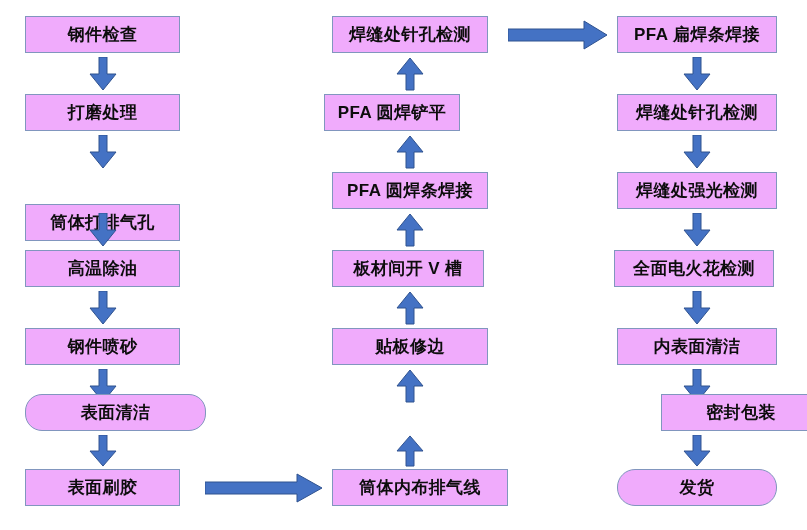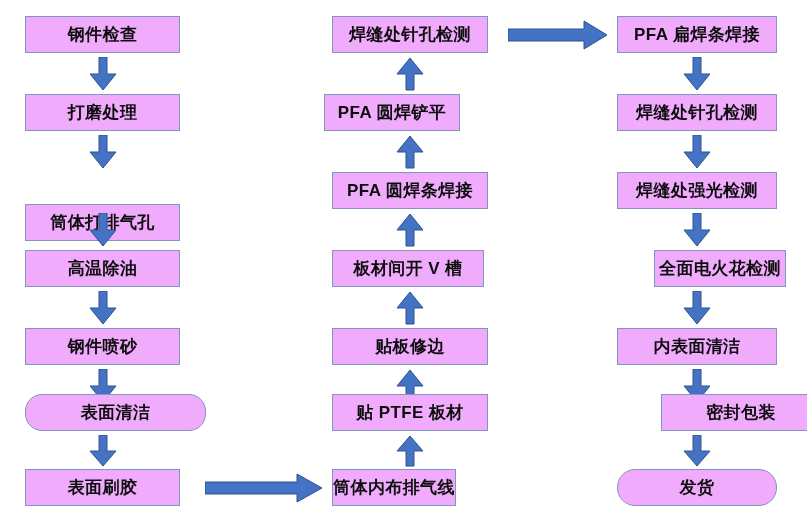--- a/index.html
+++ b/index.html
@@ -160,30 +160,27 @@
 
   <div class="node" style="left:332px; top:328px; width:156px; height:37px;">
     <span class="label">贴板修边</span>
   </div>
   <div class="varrow" style="left:395px; top:369px;">
     <svg viewBox="0 0 30 34" preserveAspectRatio="none">
       <polygon points="15,1 28,17 19,17 19,33 11,33 11,17 2,17" fill="#4472C4" stroke="#2F528F" stroke-width="1"></polygon>
     </svg>
   </div>
 
-  <div class="node" style="left:332px; top:394px; width:156px; height:37px;">
-    <span class="label">贴 PTFE 板材</span>
-  </div>
   <div class="varrow" style="left:395px; top:435px; height:32px;">
     <svg viewBox="0 0 30 34" preserveAspectRatio="none">
       <polygon points="15,1 28,17 19,17 19,33 11,33 11,17 2,17" fill="#4472C4" stroke="#2F528F" stroke-width="1"></polygon>
     </svg>
   </div>
 
-  <div class="node" style="left:332px; top:469px; width:124px; height:37px;">
+  <div class="node" style="left:332px; top:469px; width:176px; height:37px;">
     <span class="label">筒体内布排气线</span>
   </div>
 
   <div class="harrow" style="left:508px; top:20px; width:100px; height:30px;">
     <svg viewBox="0 0 100 30" preserveAspectRatio="none">
       <polygon points="0,9 76,9 76,1 99,15 76,29 76,21 0,21" fill="#4472C4" stroke="#2F528F" stroke-width="1"></polygon>
     </svg>
   </div>
 
   <div class="node" style="left:617px; top:16px; width:160px; height:37px;">
@@ -206,21 +203,21 @@
 
   <div class="node" style="left:617px; top:172px; width:160px; height:37px;">
     <span class="label">焊缝处强光检测</span>
   </div>
   <div class="varrow" style="left:682px; top:213px;">
     <svg viewBox="0 0 30 34" preserveAspectRatio="none">
       <polygon points="11,0 19,0 19,17 28,17 15,33 2,17 11,17" fill="#4472C4" stroke="#2F528F" stroke-width="1"></polygon>
     </svg>
   </div>
 
-  <div class="node" style="left:654px; top:250px; width:132px; height:37px;">
+  <div class="node" style="left:614px; top:250px; width:160px; height:37px;">
     <span class="label">全面电火花检测</span>
   </div>
   <div class="varrow" style="left:682px; top:291px;">
     <svg viewBox="0 0 30 34" preserveAspectRatio="none">
       <polygon points="11,0 19,0 19,17 28,17 15,33 2,17 11,17" fill="#4472C4" stroke="#2F528F" stroke-width="1"></polygon>
     </svg>
   </div>
 
   <div class="node" style="left:617px; top:328px; width:160px; height:37px;">
     <span class="label">内表面清洁</span>

